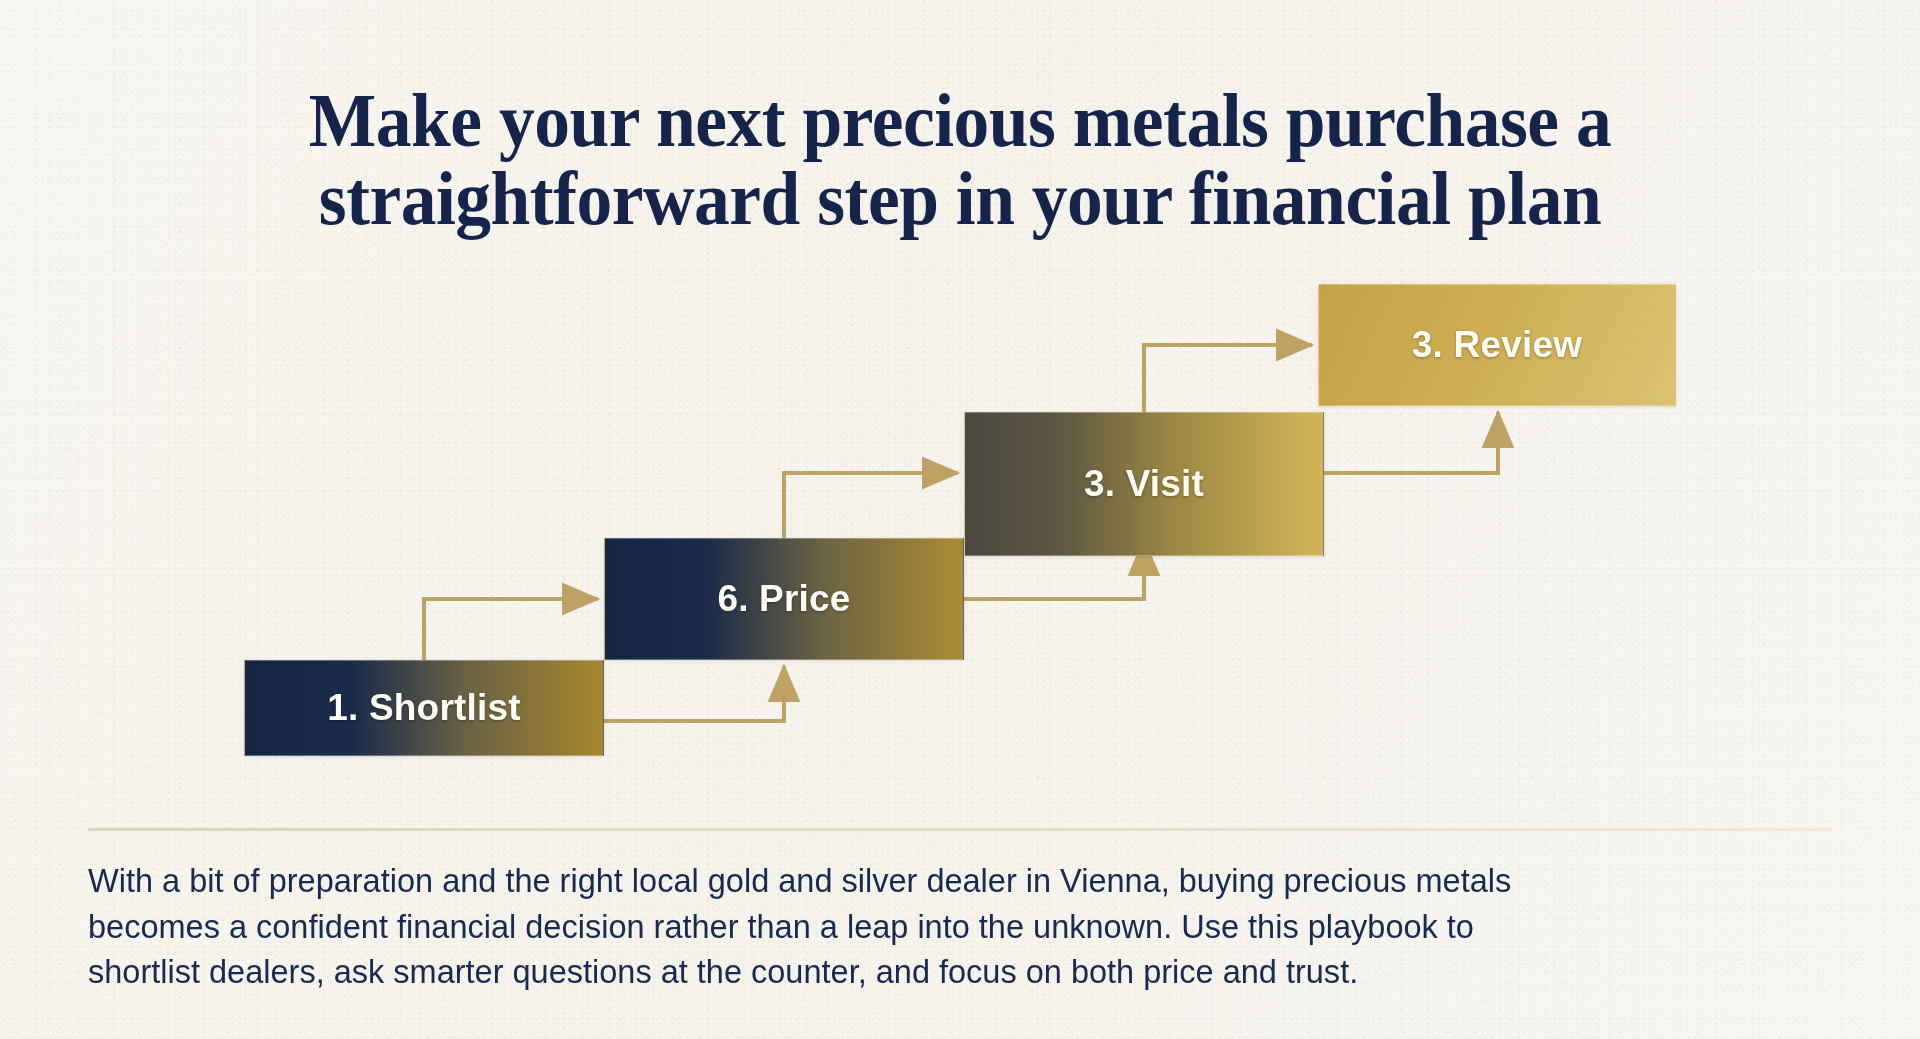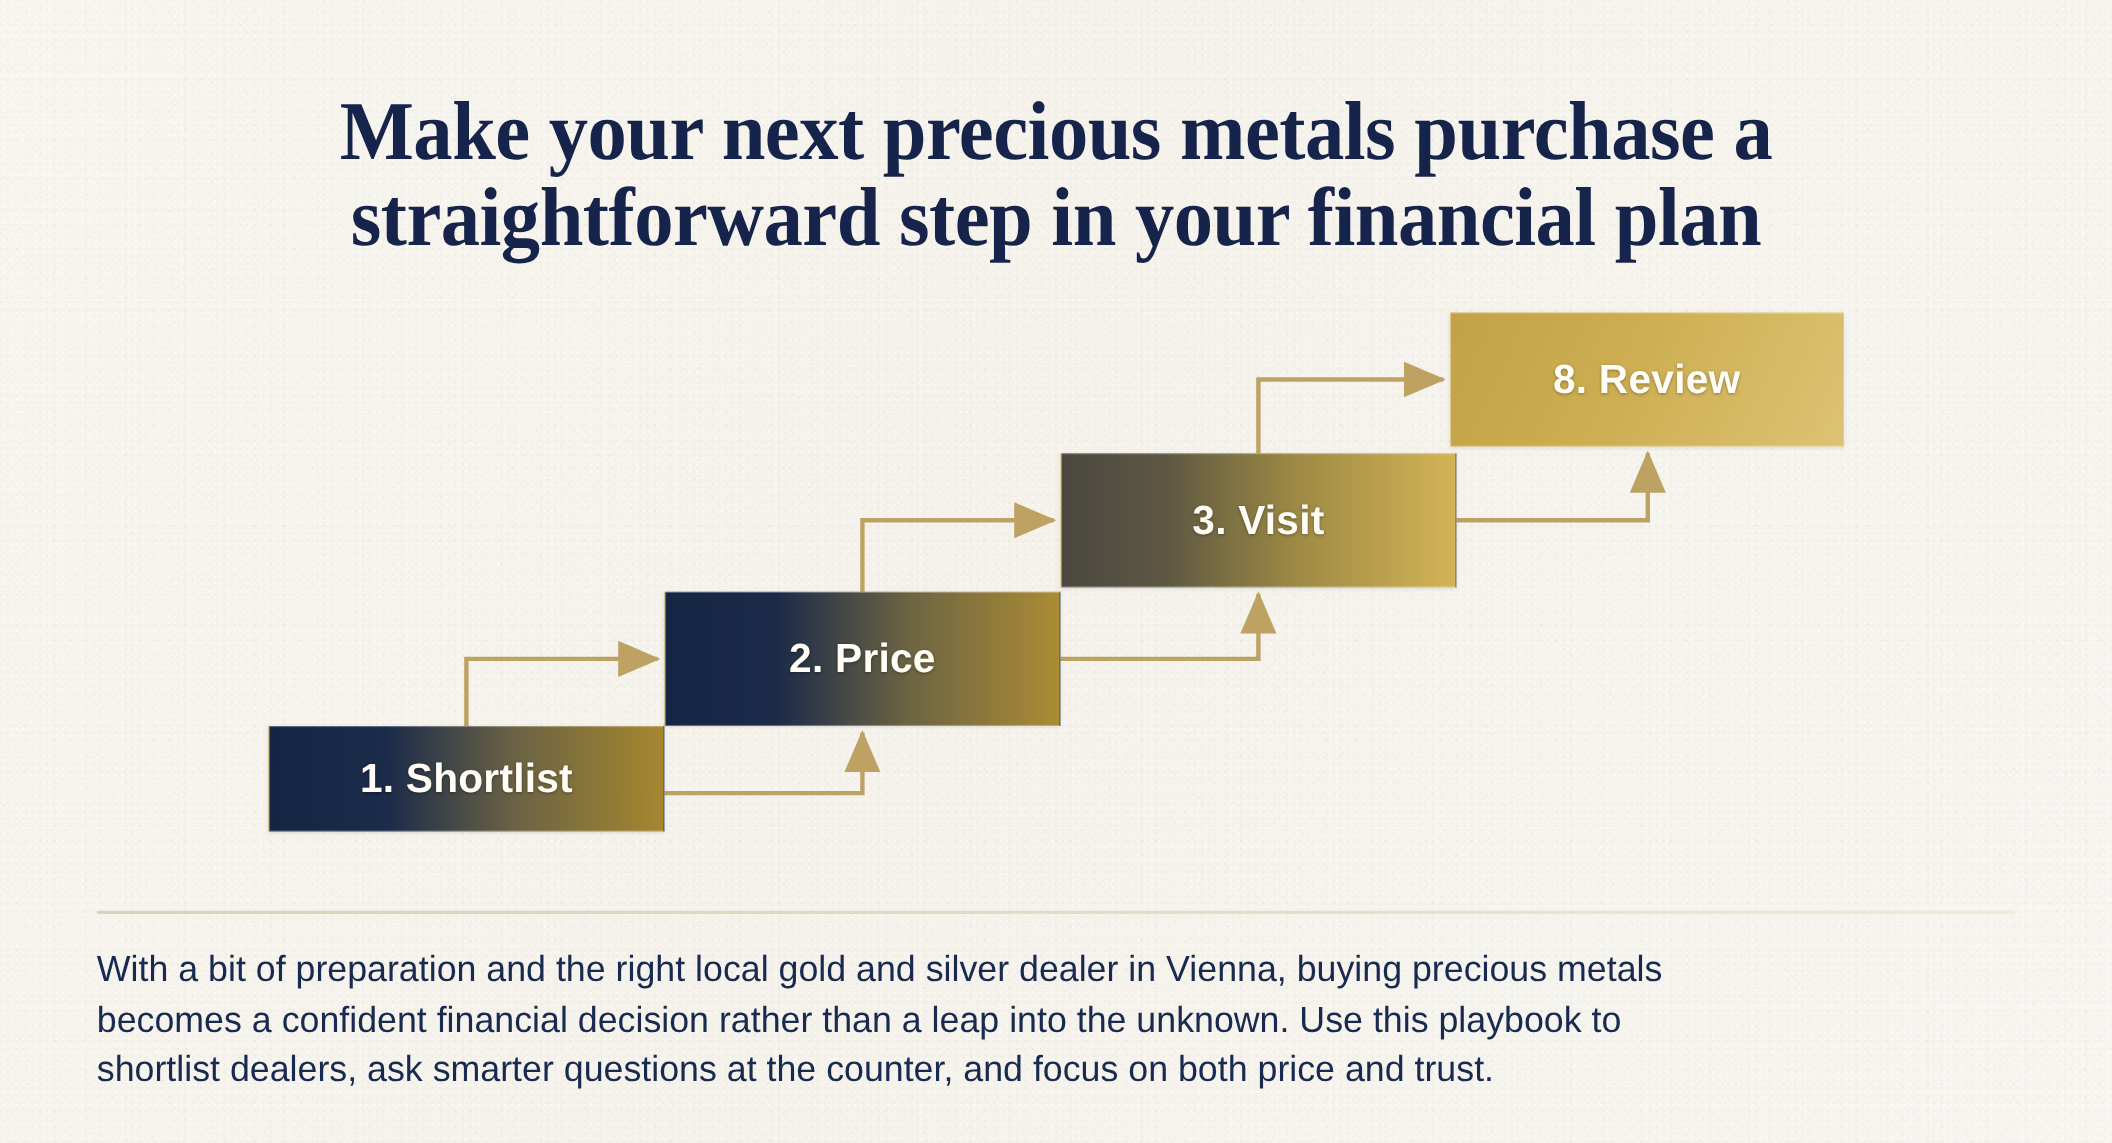--- a/index.html
+++ b/index.html
@@ -100,29 +100,29 @@
     <path d="M1144,412 L1144,345 L1312,345"></path>
     <path d="M1324,473 L1498,473 L1498,412"></path>
   </g>
 </svg>
 
 <div class="step-box" style="left:244px;top:660px;width:360px;height:96px;background:linear-gradient(90deg,#152544 0%,#1b2b4a 30%,#6a6244 62%,#a6872f 100%);">
   <span>1. Shortlist</span>
 </div>
 
 <div class="step-box" style="left:604px;top:538px;width:360px;height:122px;background:linear-gradient(90deg,#152544 0%,#1a2a48 28%,#6d6443 62%,#ab8c34 100%);">
-  <span>2. Price</span>
+  <span>6. Price</span>
 </div>
 
-<div class="step-box" style="left:964px;top:412px;width:360px;height:122px;background:linear-gradient(90deg,#4a4740 0%,#5d5742 26%,#9e8a44 60%,#d3b457 100%);">
+<div class="step-box" style="left:964px;top:412px;width:360px;height:144px;background:linear-gradient(90deg,#4a4740 0%,#5d5742 26%,#9e8a44 60%,#d3b457 100%);">
   <span>3. Visit</span>
 </div>
 
 <div class="step-box" style="left:1318px;top:284px;width:358px;height:122px;background:linear-gradient(115deg,#c2a246 0%,#cdae52 45%,#dcc373 100%);">
-  <span>8. Review</span>
+  <span>3. Review</span>
 </div>
 
 <div id="divider"></div>
 
 <div id="body-copy">
   <span class="pline">With a bit of preparation and the right local gold and silver dealer in Vienna, buying precious metals</span>
   <span class="pline">becomes a confident financial decision rather than a leap into the unknown. Use this playbook to</span>
   <span class="pline">shortlist dealers, ask smarter questions at the counter, and focus on both price and trust.</span>
 </div>
 

